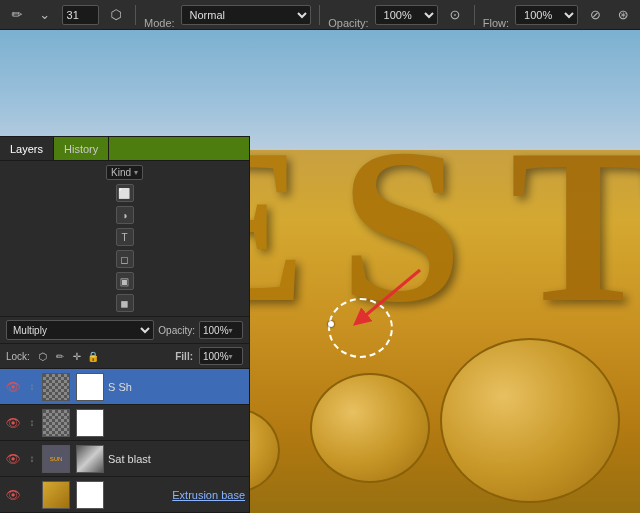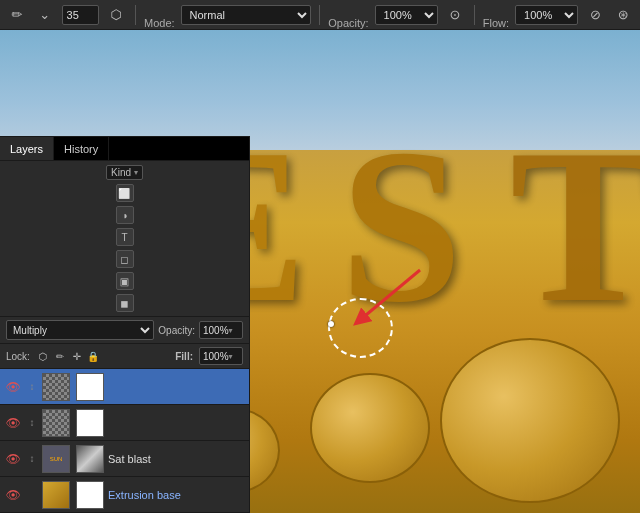--- a/index.html
+++ b/index.html
@@ -217,21 +217,21 @@
       left: 0;
       width: 250px;
       background: #2b2b2b;
       border-top: 1px solid #1a1a1a;
       border-right: 1px solid #1a1a1a;
     }
 
     
     .panel-tabs {
       display: flex;
-      background: #000000;
+      background: #4d7c0f;
       border-bottom: 1px solid #1a1a1a;
       height: 24px;
     }
     .panel-tab {
       padding: 4px 10px;
       font-size: 11px;
       color: #ccc;
       cursor: pointer;
       border-right: 1px solid #1a1a1a;
       display: flex;
@@ -424,41 +424,43 @@
     }
     .layer-name {
       flex: 1;
       font-size: 11px;
       color: #ddd;
       white-space: nowrap;
       overflow: hidden;
       text-overflow: ellipsis;
     }
     .layer-name.underline {
+      text-decoration: underline;
       color: #89b4ff;
+      text-align: right;
     }
 
     
     .arrow-svg {
       position: absolute;
       top: 230px;
       left: 330px;
       pointer-events: none;
     }
   </style>
 </head>
 <body>
 
 <div class="toolbar">
 
   <div class="toolbar-icon">✏</div>
   <div class="toolbar-icon">⌄</div>
 
   <div class="toolbar-size-box">
-    <span>35</span>
+    <span>31</span>
   </div>
 
   <div class="toolbar-icon">⬡</div>
 
   <div class="toolbar-separator"></div>
 
   <span class="toolbar-label">Mode:</span>
   <select class="toolbar-select toolbar-select-wide">
     <option>Normal</option>
     <option>Multiply</option>
@@ -571,20 +573,21 @@
         <span>100%</span>
         <span class="dropdown-arrow">▾</span>
       </div>
     </div>
 
     <div class="layer-row active">
       <div class="layer-visibility">👁</div>
       <div class="layer-link">↕</div>
       <div class="layer-thumb layer-thumb-checker"></div>
       <div class="layer-thumb layer-thumb-white" style="margin-left:2px;"></div>
+      <span class="layer-name">S Sh</span>
     </div>
 
     <div class="layer-row">
       <div class="layer-visibility">👁</div>
       <div class="layer-link">↕</div>
       <div class="layer-thumb layer-thumb-checker"></div>
       <div class="layer-thumb layer-thumb-white" style="margin-left:2px;"></div>
     </div>
 
     <div class="layer-row">

